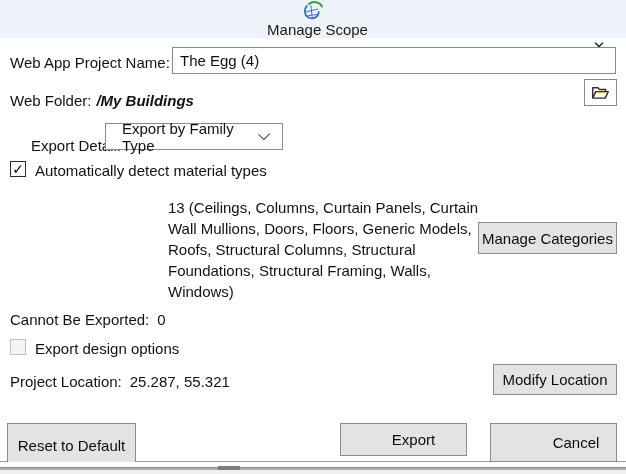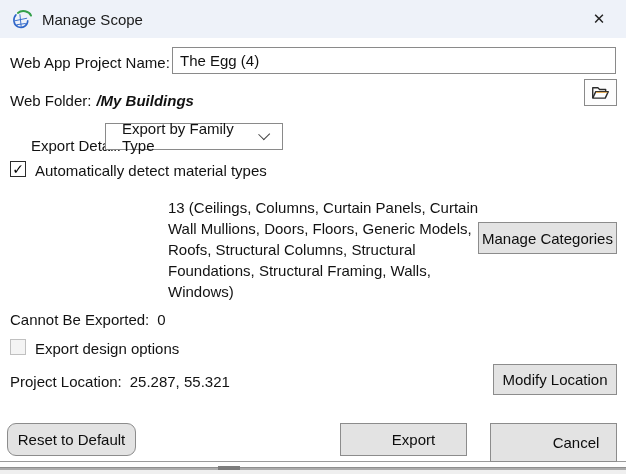--- a/index.html
+++ b/index.html
@@ -8,21 +8,21 @@
     font-family:"Liberation Sans","DejaVu Sans",sans-serif;
     font-size:15px;color:#121212;background:#f0f0f0;
   }
   .dialog{
     position:absolute;left:0;top:0;width:626px;height:462px;
     background:#ffffff;border-bottom:1px solid #9a9a9a;box-sizing:border-box;
   }
   
   .titlebar{
     position:absolute;left:0;top:0;right:0;height:38px;
-    background:#eef2f9;display:flex;align-items:center;padding:0 12px;box-sizing:border-box;
+    background:#eef2f9;display:flex;align-items:center;padding:0 12px;box-sizing:border-box;flex-direction:column;
   }
   .app-icon{width:21px;height:21px;flex:0 0 auto;}
   .title-text{margin-left:9px;font-size:15px;color:#1a1a1a;}
   .close-btn{
     margin-left:auto;width:30px;height:30px;display:flex;align-items:center;justify-content:center;
     font-size:15px;color:#222;cursor:default;
   }
   
   .lbl{position:absolute;white-space:nowrap;color:#121212;}
   
@@ -69,21 +69,21 @@
   .lbl-cannot{left:10px;top:311px;}
   .lbl-location{left:10px;top:373px;}
   .inline-value{margin-left:8px;}
   
   .btn{
     position:absolute;box-sizing:border-box;background:#e3e3e3;border:1px solid #8c8c8c;
     display:flex;align-items:center;justify-content:center;font-size:15px;color:#0d0d0d;cursor:default;
   }
   .btn-manage{left:478px;top:222px;width:139px;height:32px;}
   .btn-modify{left:493px;top:364px;width:124px;height:31px;}
-  .btn-reset{left:7px;top:423px;width:129px;height:33px;border-radius:9px;}
+  .btn-reset{left:7px;top:423px;width:129px;height:45px;}
   .btn-export{left:340px;top:423px;width:127px;height:33px;padding-left:20px;}
   .btn-cancel{left:490px;top:423px;width:127px;height:39px;padding-left:45px;}
   
   .bg-strip{position:absolute;left:0;top:462px;width:626px;height:12px;background:#fdfdfd;}
   .bg-strip .band{position:absolute;left:0;top:5px;width:626px;height:3px;background:#ababab;border-top:1px solid #8e8e8e;box-sizing:border-box;}
   .bg-strip .notch{position:absolute;left:218px;top:4px;width:22px;height:6px;background:#7c7c7c;}
   .bg-strip .below{position:absolute;left:0;top:8px;width:626px;height:4px;background:#efefef;}
 </style>
 </head>
 <body>

